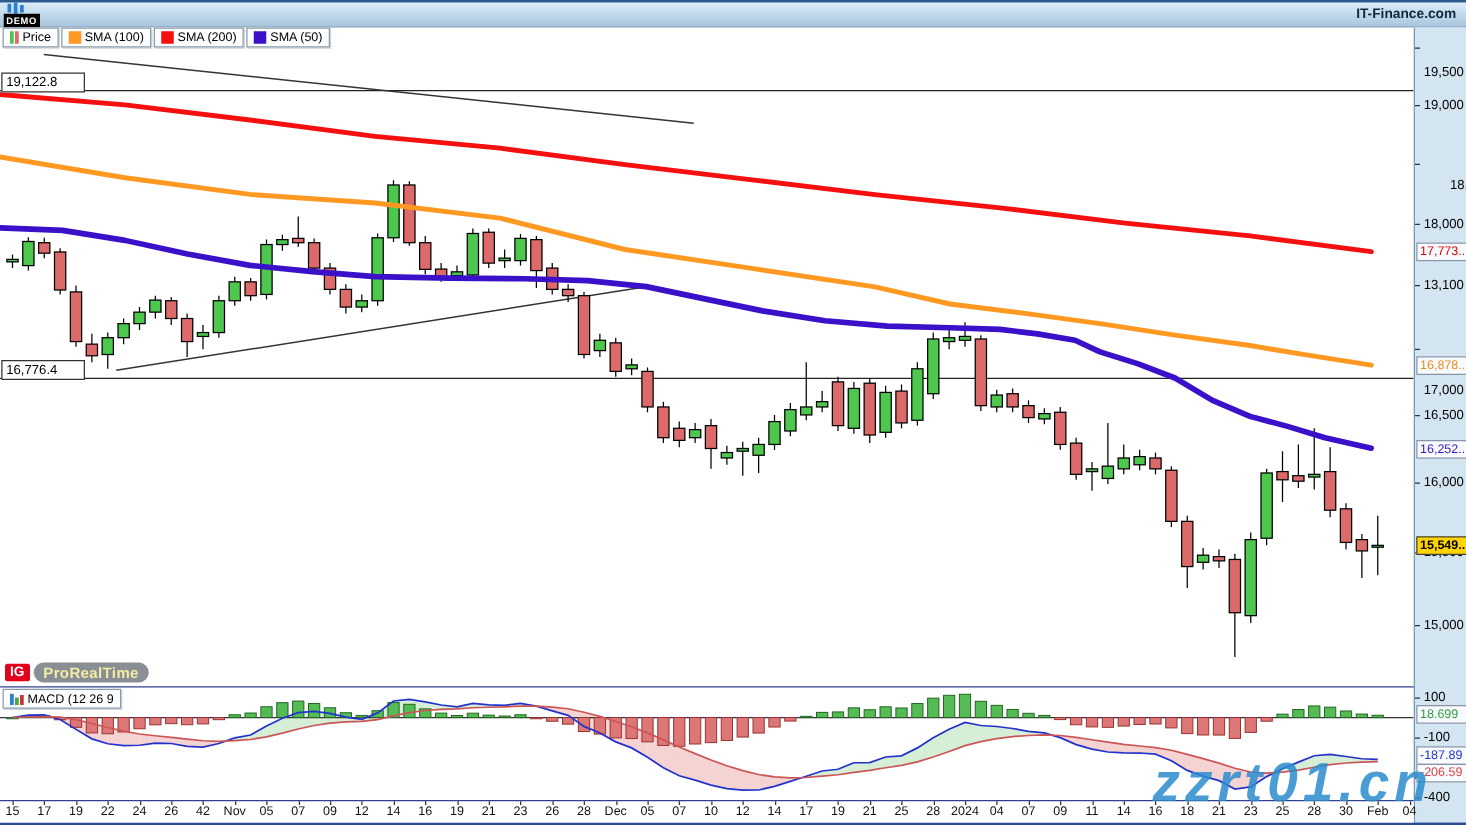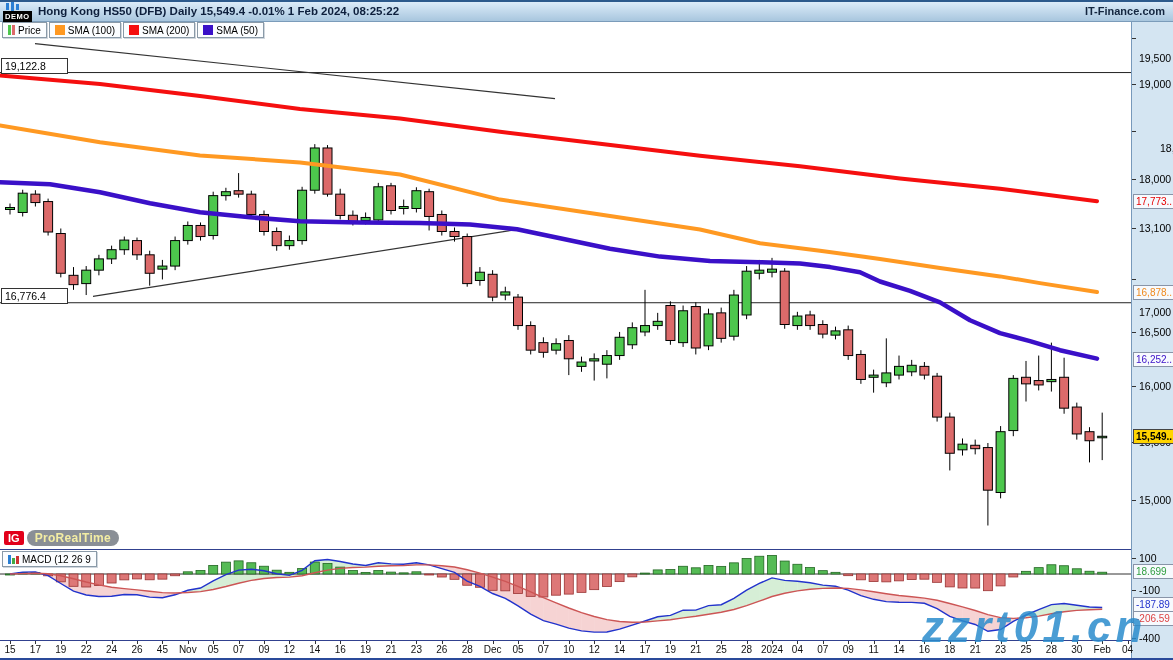--- a/index.html
+++ b/index.html
@@ -75,21 +75,20 @@
 
   <div class="top-bar">
     <div class="demo-wrap">
       <span class="mini-candles">
         <i style="height:7px;margin-top:1px"></i>
           <i style="height:9px"></i>
           <i style="height:6px;margin-top:2px"></i>
       </span>
       <span class="demo-badge">DEMO</span>
     </div>
-    <span class="hdr-title">Hong Kong HS50 (DFB) Daily 15,549.4 -0.01% 1 Feb 2024, 08:25:22</span>
     <span class="hdr-site">IT-Finance.com</span>
   </div>
 
   <div class="legend-row">
     <div class="chip">
       <span class="pr">
           <i style="background:#4dc74d"></i>
           <i style="background:#dc6a6a"></i>
         </span>
       <span>Price</span>
@@ -547,21 +546,21 @@
       <div class="date-label" style="left: 35.4px;">17</div>
       <div style="position: absolute; top: 0px; width: 1px; height: 3px; background: rgb(51, 51, 51); left: 35.4px;"></div>
       <div class="date-label" style="left: 60.8px;">19</div>
       <div style="position: absolute; top: 0px; width: 1px; height: 3px; background: rgb(51, 51, 51); left: 60.8px;"></div>
       <div class="date-label" style="left: 86.2px;">22</div>
       <div style="position: absolute; top: 0px; width: 1px; height: 3px; background: rgb(51, 51, 51); left: 86.2px;"></div>
       <div class="date-label" style="left: 111.6px;">24</div>
       <div style="position: absolute; top: 0px; width: 1px; height: 3px; background: rgb(51, 51, 51); left: 111.6px;"></div>
       <div class="date-label" style="left: 137px;">26</div>
       <div style="position: absolute; top: 0px; width: 1px; height: 3px; background: rgb(51, 51, 51); left: 137px;"></div>
-      <div class="date-label" style="left: 162.4px;">45</div>
+      <div class="date-label" style="left: 162.4px;">42</div>
       <div style="position: absolute; top: 0px; width: 1px; height: 3px; background: rgb(51, 51, 51); left: 162.4px;"></div>
       <div class="date-label" style="left: 187.8px;">Nov</div>
       <div style="position: absolute; top: 0px; width: 1px; height: 3px; background: rgb(51, 51, 51); left: 187.8px;"></div>
       <div class="date-label" style="left: 213.2px;">05</div>
       <div style="position: absolute; top: 0px; width: 1px; height: 3px; background: rgb(51, 51, 51); left: 213.2px;"></div>
       <div class="date-label" style="left: 238.6px;">07</div>
       <div style="position: absolute; top: 0px; width: 1px; height: 3px; background: rgb(51, 51, 51); left: 238.6px;"></div>
       <div class="date-label" style="left: 264px;">09</div>
       <div style="position: absolute; top: 0px; width: 1px; height: 3px; background: rgb(51, 51, 51); left: 264px;"></div>
       <div class="date-label" style="left: 289.4px;">12</div>

